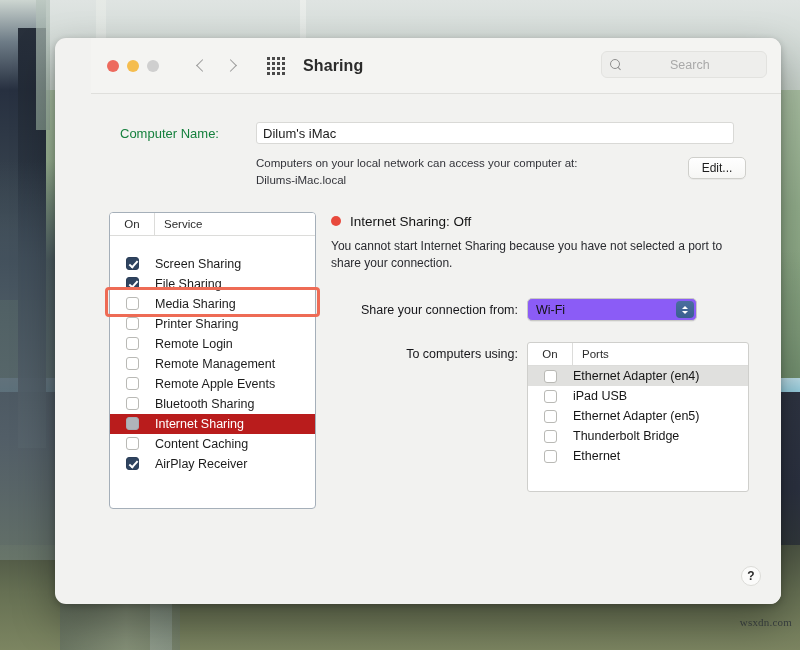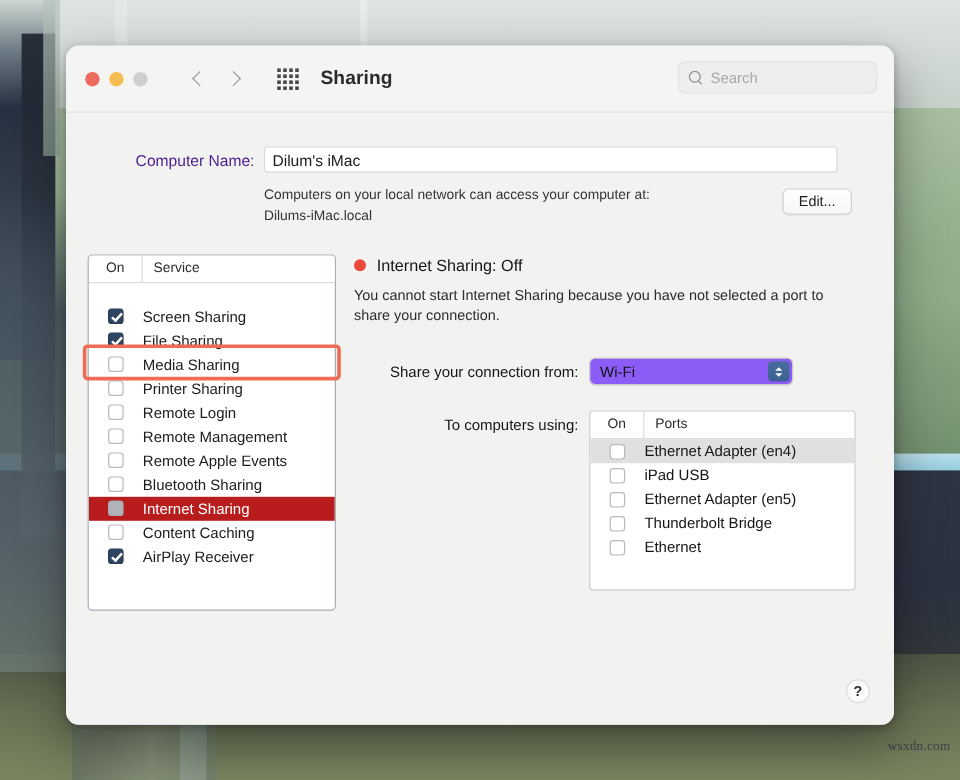--- a/index.html
+++ b/index.html
@@ -116,20 +116,21 @@
   #window {
     position: absolute;
     left: 55px;
     top: 38px;
     width: 690px;
     height: 566px;
     background: #f2f2f0;
     border-radius: 11px;
     box-shadow: 0 18px 42px rgba(0,0,0,.34), 0 2px 7px rgba(0,0,0,.22);
     overflow: hidden;
+    padding-left: 36px;
   }
 
   
   .toolbar {
     height: 56px;
     background: #f4f4f2;
     border-bottom: 1px solid #dfdfdc;
     display: flex;
     align-items: center;
     padding: 0 16px;
@@ -233,41 +234,42 @@
   }
   .search-input {
     border: 0;
     background: transparent;
     outline: none;
     font-family: "Liberation Sans", sans-serif;
     font-size: 12.5px;
     color: #55565a;
     width: 100%;
     padding: 0;
+    margin-left: 42px;
   }
   .search-input::placeholder { color: #a9a9a9; }
 
   
   .win-body {
     background: #f2f2f0;
     height: 510px;
     position: relative;
   }
 
   
   .cname-row {
     display: flex;
     align-items: center;
     padding: 28px 0 0 0;
   }
   .cname-label {
     width: 165px;
-    text-align: right;
+    text-align: center;
     font-size: 13px;
-    color: #4c1d95;
+    color: #15803d;
     padding-right: 8px;
     box-sizing: border-box;
   }
   .cname-field {
     width: 478px;
     height: 22px;
     background: #ffffff;
     border: 1px solid #d9d9d6;
     border-radius: 3px;
     box-sizing: border-box;

